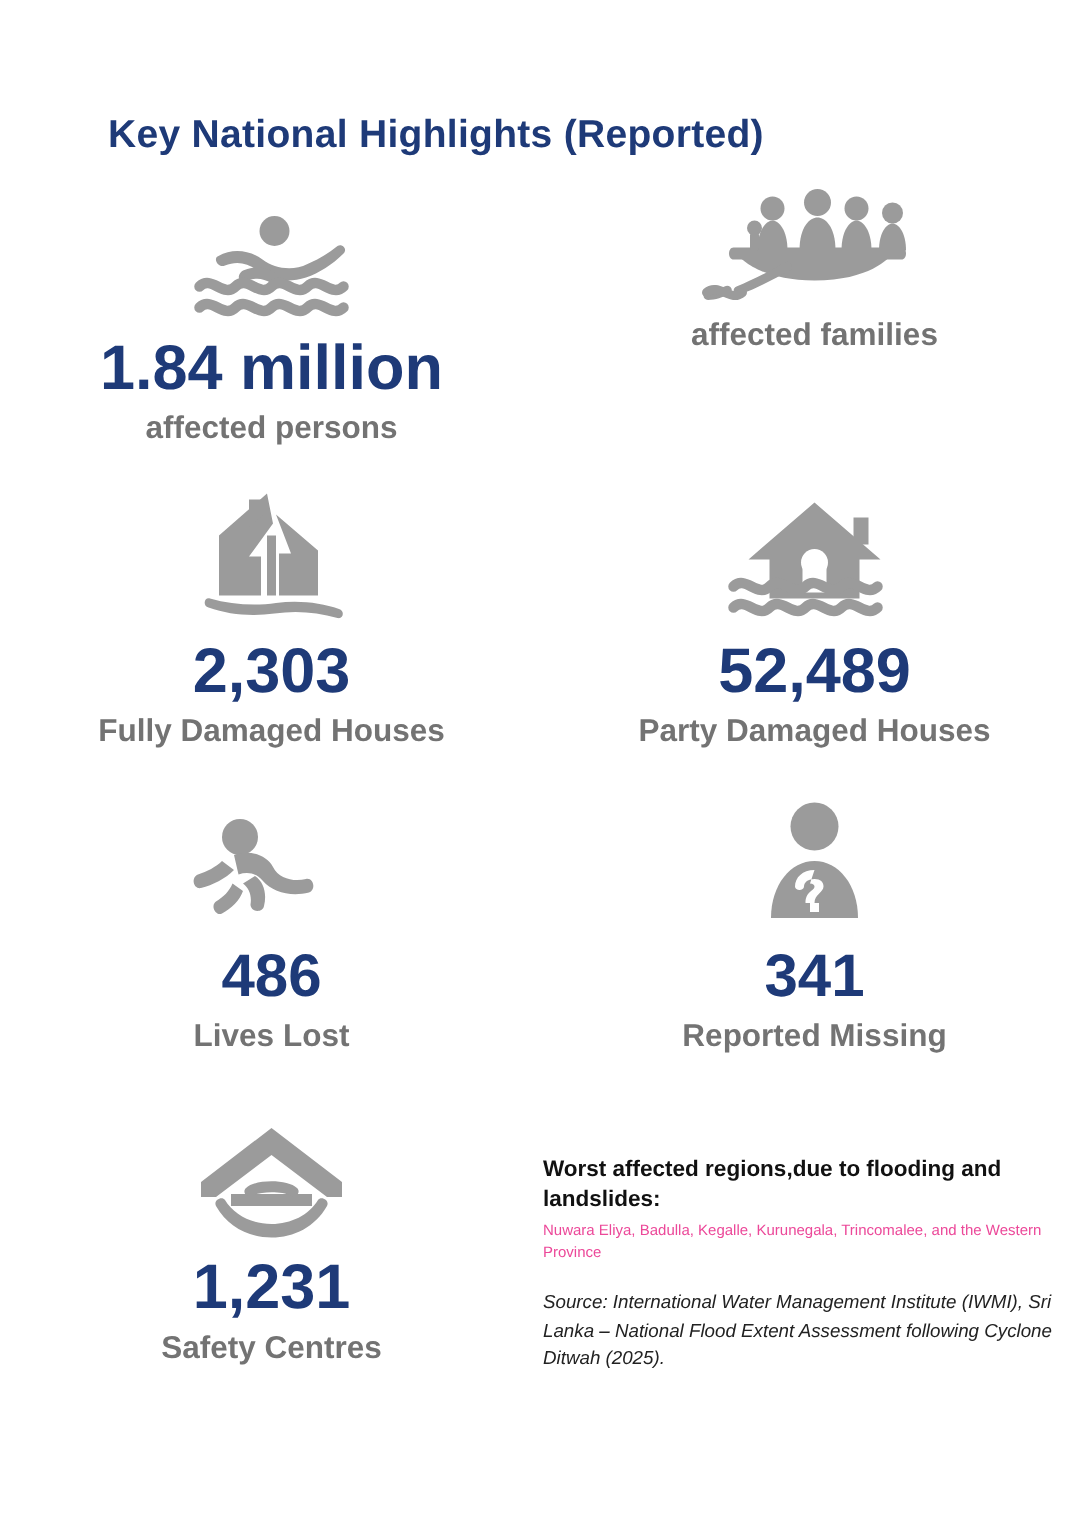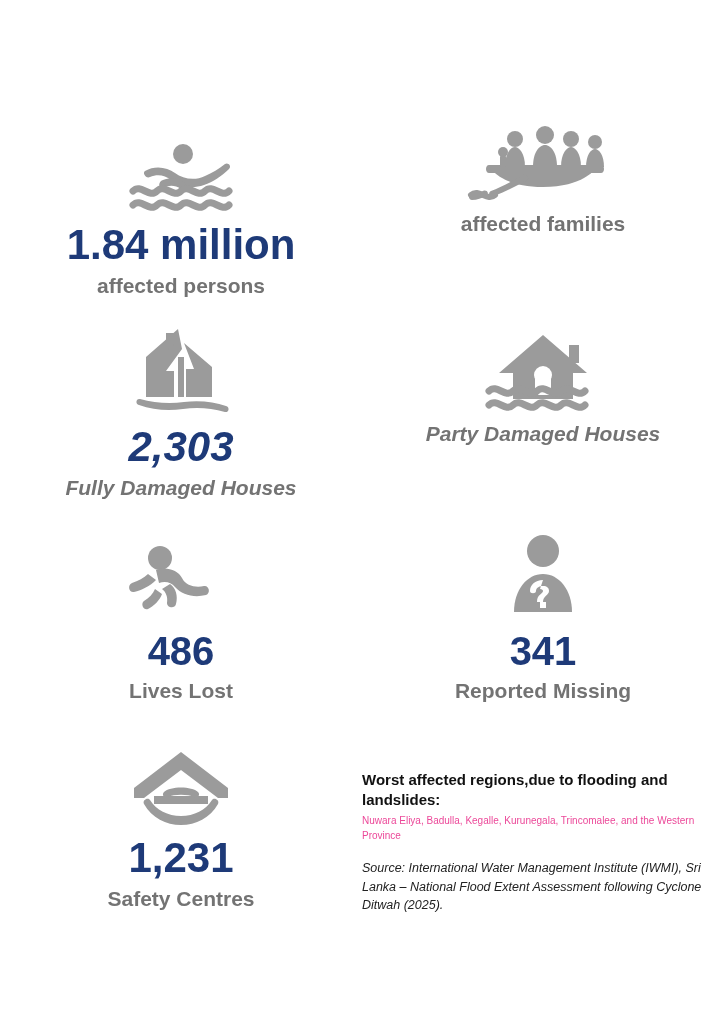--- a/index.html
+++ b/index.html
@@ -70,21 +70,21 @@
     font-weight: bold;
     font-size: 21px;
     line-height: 1.25;
     margin-top: 6px;
     text-align: center;
   }
   
   .row1 { margin-top: 0px; }
   .row1 .cell.left { padding-top: 8px; }
   .row1 .cell.right { padding-top: 0px; }
-  .row2 { margin-top: 36px; font-style: italic; }
+  .row2 { margin-top: 36px; }
   .row3 { margin-top: 38px; }
   .row3 .stat-value { font-size: 40px; }
   .row4 { margin-top: 42px; }
 
   .bottom {
     display: flex;
     width: 724px;
   }
   .bottom-left {
     width: 362px;
@@ -118,20 +118,21 @@
     line-height: 1.45;
   }
   .gray { fill: #9b9b9b; }
   .gray-stroke { stroke: #9b9b9b; fill: none; }
 </style>
 </head>
 <body>
 
 <div class="page">
 
+  <div class="title">Key National Highlights (Reported)</div>
 
   <div class="grid">
 
     <div class="row row1">
       <div class="cell left">
         <div class="icon-wrap">
           <svg width="140" height="72" viewBox="0 0 140 72" aria-hidden="true">
             <g class="gray">
               <circle cx="72" cy="13" r="10"></circle>
               <path d="M34 30 c10 -6 22 -4 30 2 c8 6 20 8 30 3 c7 -3 14 -7 20 -12 c3 -2 7 2 4 5 c-7 7 -16 13 -25 16 c-12 4 -24 2 -33 -5 c-6 -5 -14 -6 -21 -3 c-4 2 -8 -4 -5 -6z"></path>
@@ -200,20 +201,21 @@
               <circle cx="70" cy="46" r="9" fill="#ffffff"></circle>
               <rect x="62" y="50" width="16" height="16" fill="#ffffff"></rect>
               <rect x="96" y="16" width="10" height="18"></rect>
             </g>
             <g class="gray-stroke" stroke-width="7" stroke-linecap="round">
               <path d="M16 62 c8 -8 16 8 24 0 c8 -8 16 8 24 0 c8 -8 16 8 24 0 c8 -8 16 8 24 0"></path>
               <path d="M16 76 c8 -8 16 8 24 0 c8 -8 16 8 24 0 c8 -8 16 8 24 0 c8 -8 16 8 24 0"></path>
             </g>
           </svg>
         </div>
+        <div class="stat-value">52,489</div>
         <div class="stat-label">Party Damaged Houses</div>
       </div>
     </div>
 
     <div class="row row3">
       <div class="cell">
         <div class="icon-wrap">
           <svg width="110" height="80" viewBox="0 0 110 80" aria-hidden="true">
             <g class="gray">
               <circle cx="34" cy="18" r="12"></circle>

